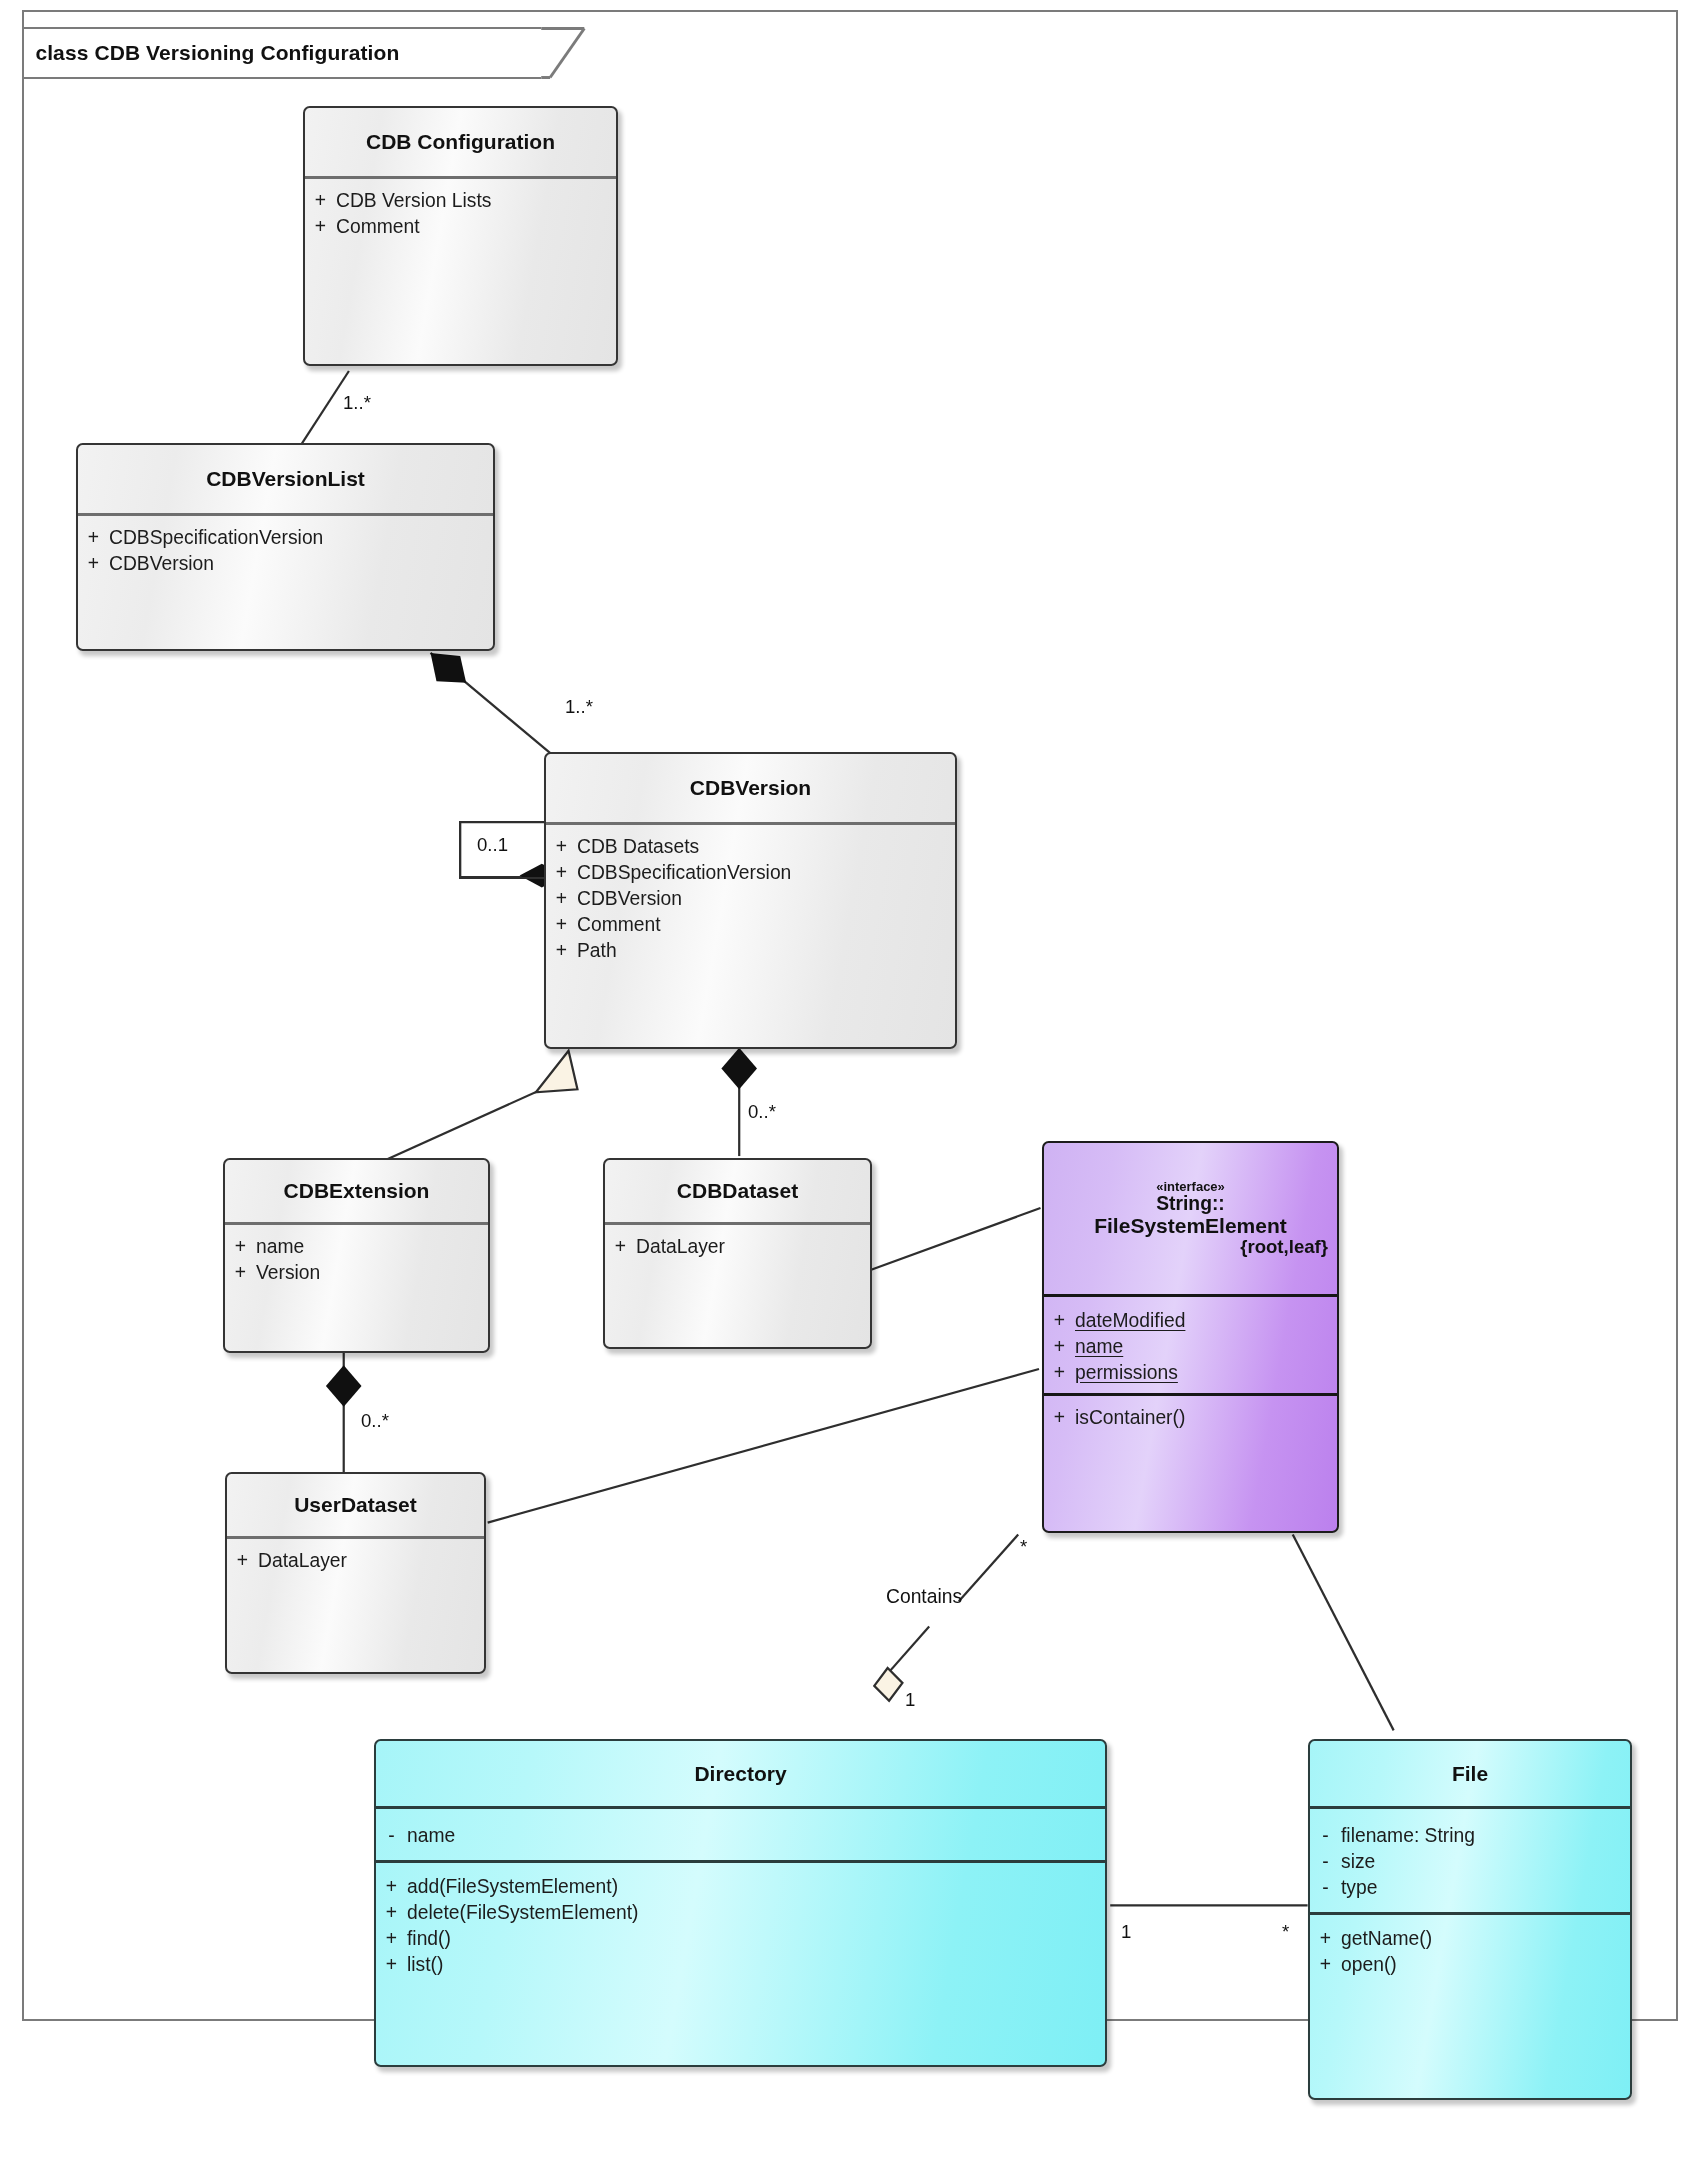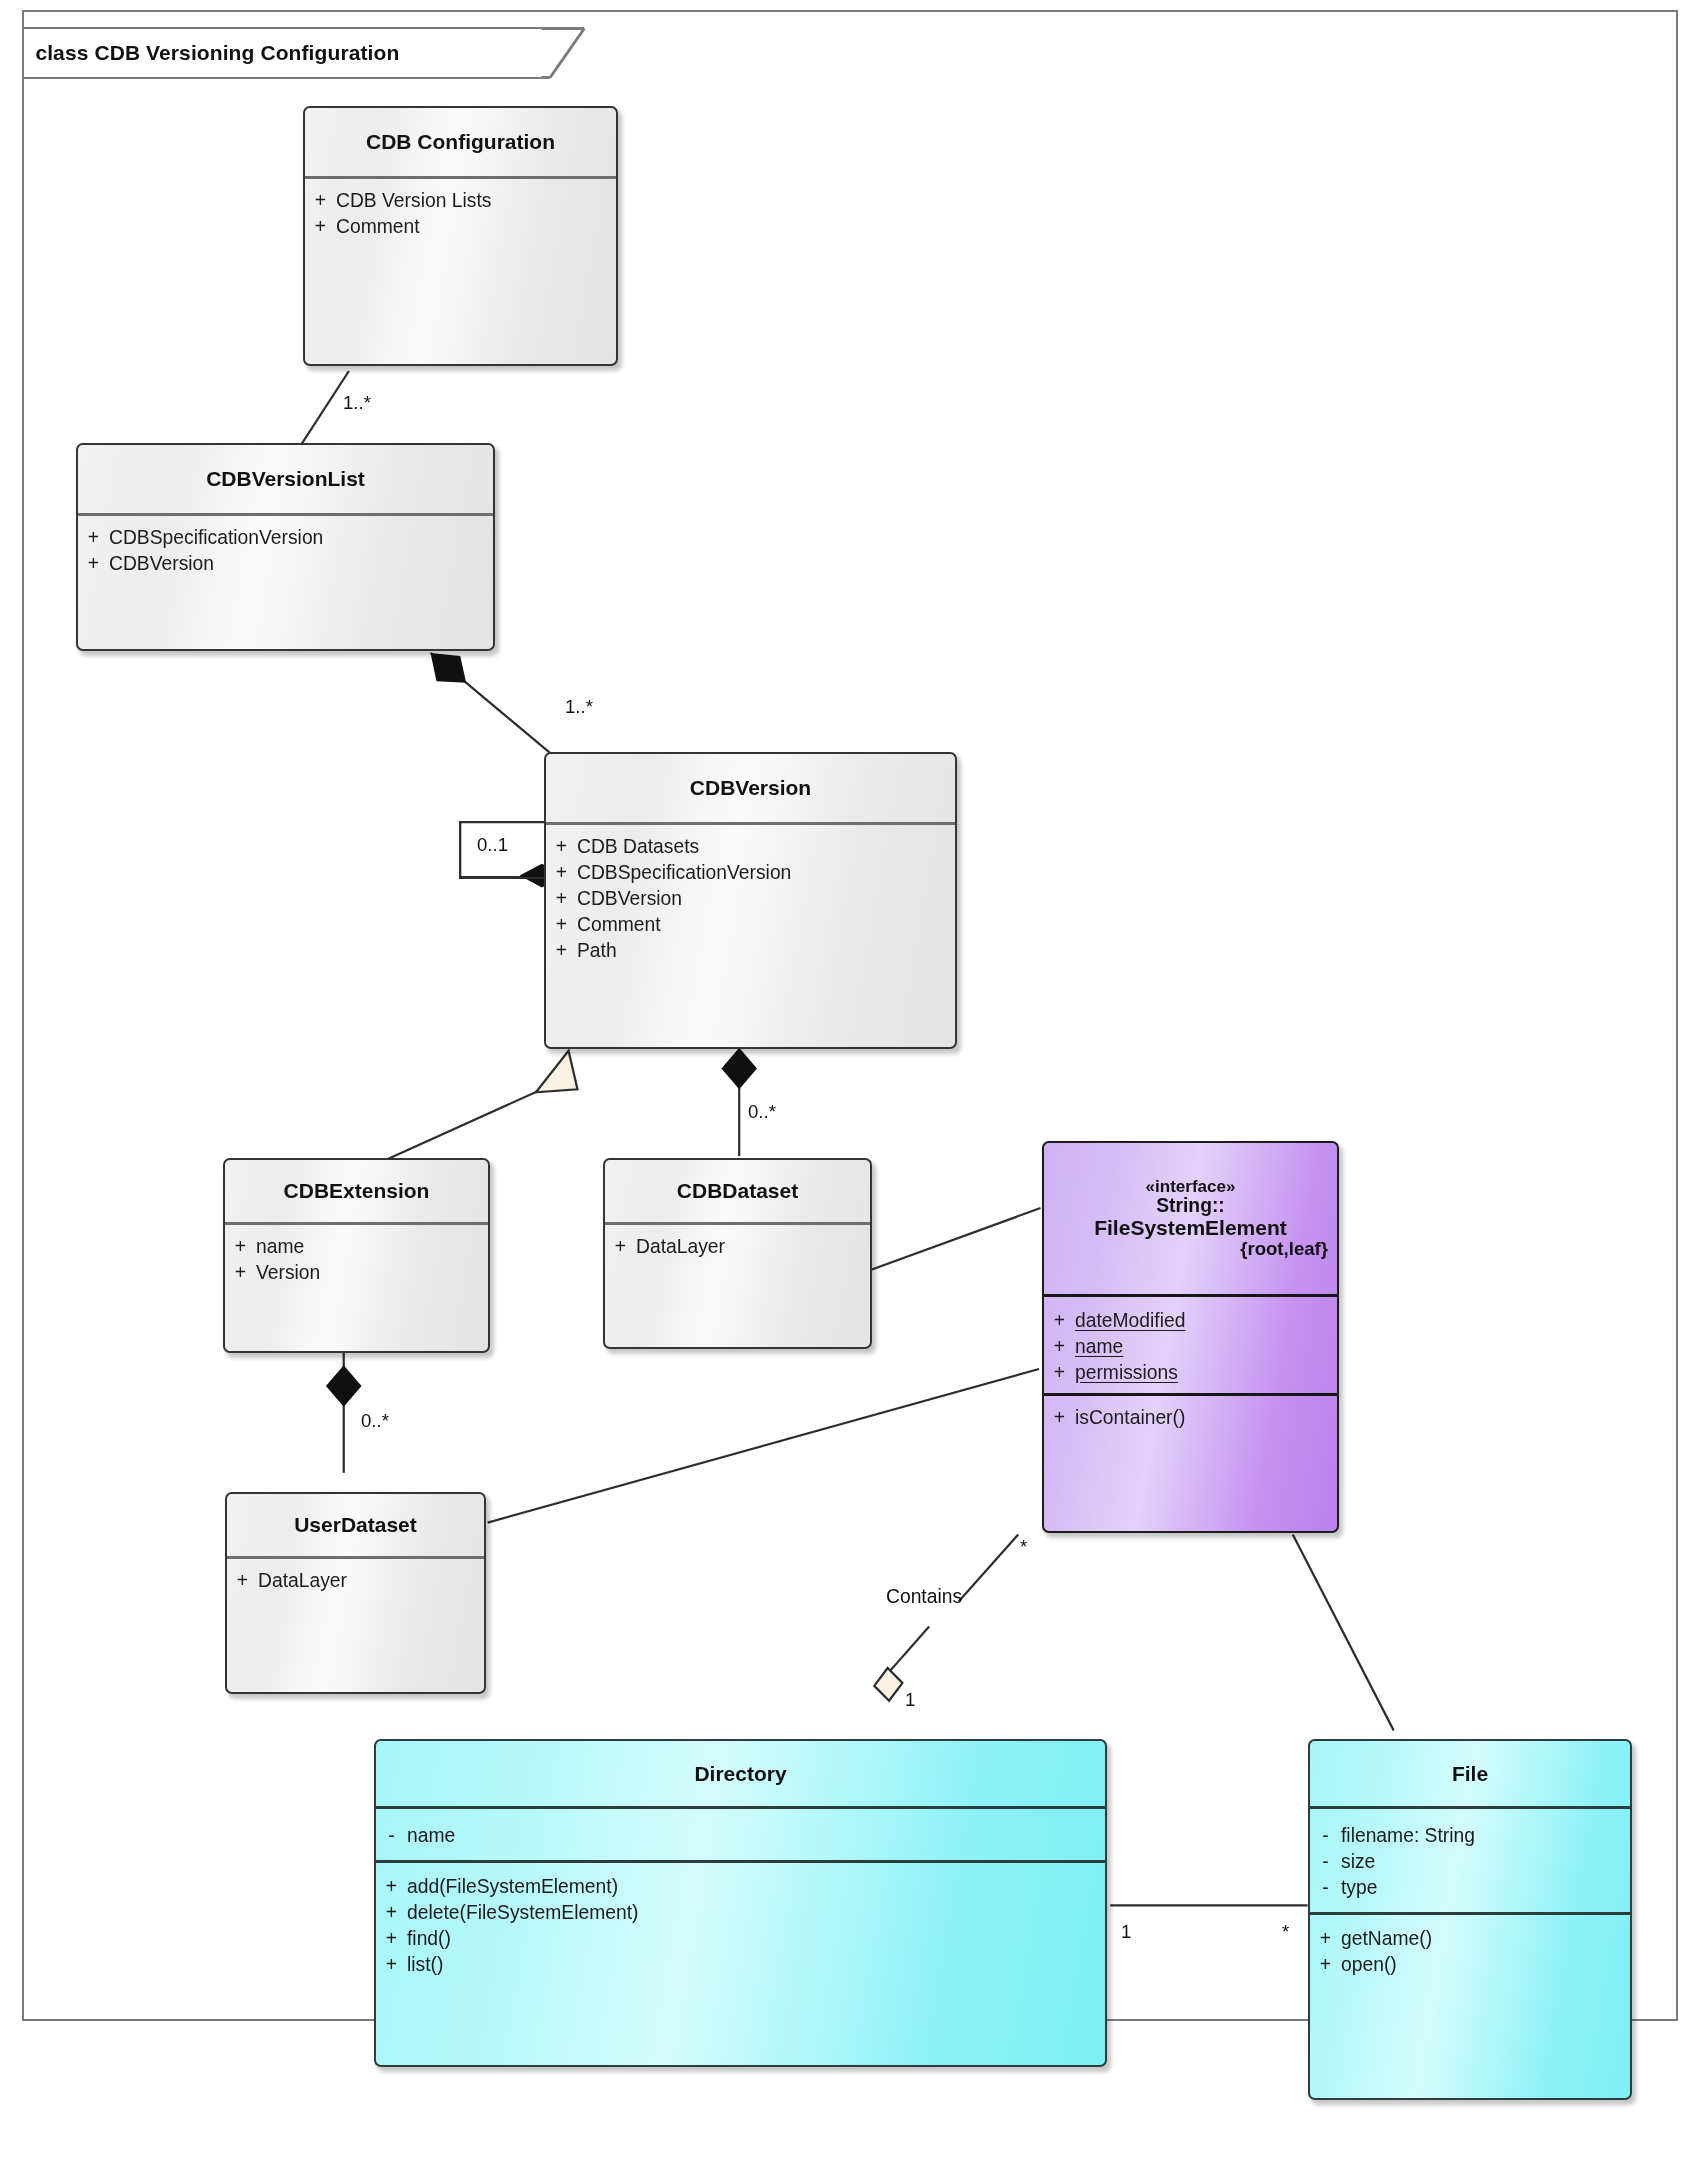--- a/index.html
+++ b/index.html
@@ -137,21 +137,21 @@
     color: #1c1c1c;
   }
   .cls .mname {
     display: inline-block;
   }
   .cls .mname.stat {
     text-decoration: underline;
     text-underline-offset: 3px;
   }
 
-  .cls .hdr .stereo { font-size: 17px; font-weight: bold; }
+  .cls .hdr .stereo { font-size: 13px; font-weight: bold; }
   .cls .hdr .ns { font-size: 19.3px; font-weight: bold; }
   .cls .hdr .cname { font-size: 21px; font-weight: bold; }
   .cls .hdr .props {
     font-size: 18.6px;
     font-weight: bold;
     align-self: flex-end;
     padding-right: 3px;
   }
 
   .mult {
@@ -330,21 +330,21 @@
     </div>
     <div class="sep"></div>
     <div class="compartment">
       <div class="row">
         <span class="vis">+</span>
         <span class="mname">DataLayer</span>
       </div>
     </div>
   </div>
 
-  <div class="cls plain" style="left:225px; top:1472px; width:261px; height:202px;margin-top:20px;">
+  <div class="cls plain" style="left:225px; top:1472px; width:261px; height:202px;">
     <div class="hdr" style="height:62px;">
       <span class="cname">UserDataset</span>
     </div>
     <div class="sep"></div>
     <div class="compartment">
       <div class="row">
         <span class="vis">+</span>
         <span class="mname">DataLayer</span>
       </div>
     </div>

